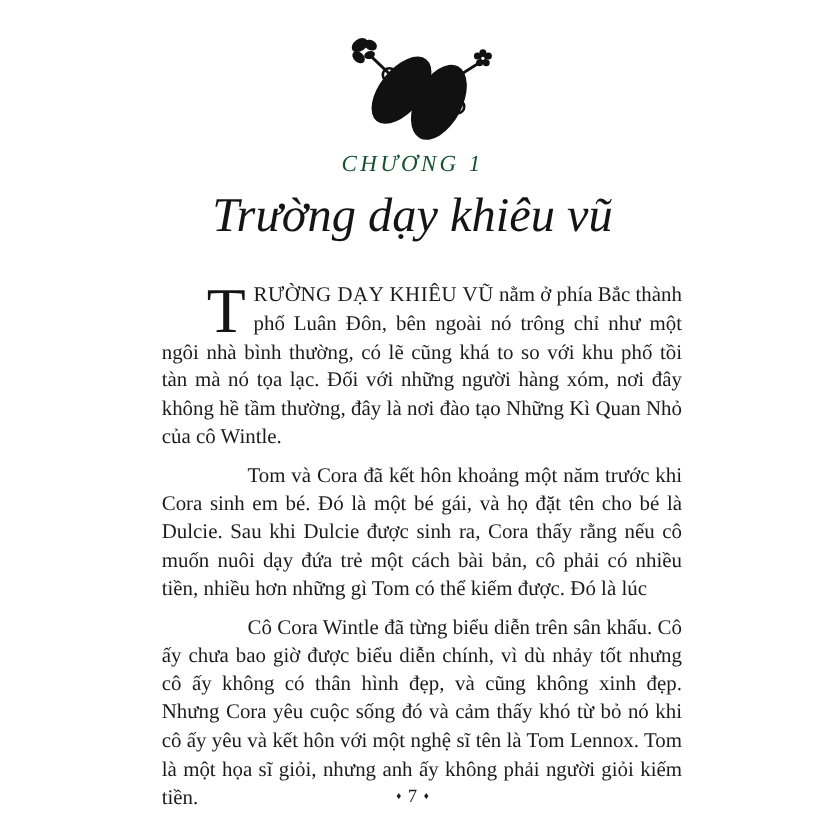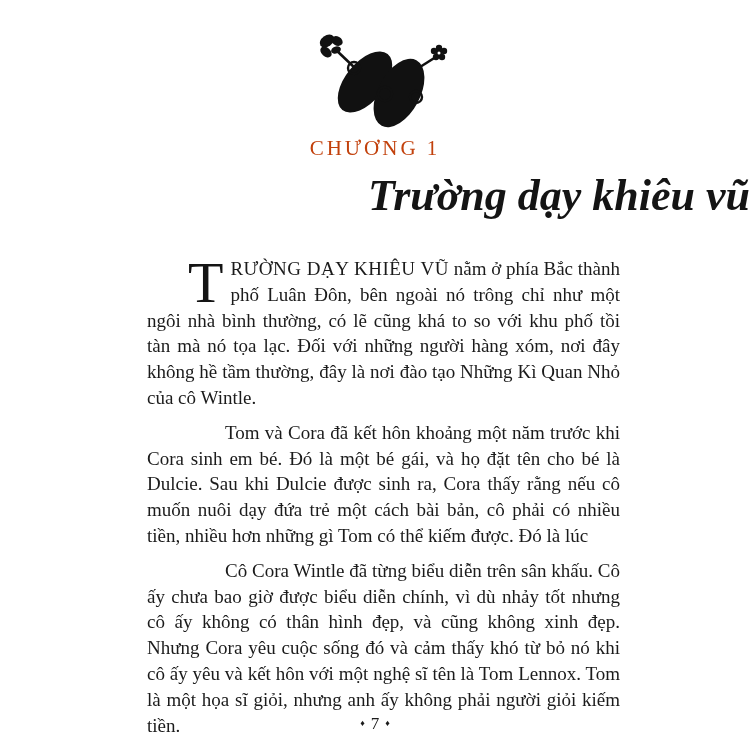--- a/index.html
+++ b/index.html
@@ -25,31 +25,32 @@
     height: 112px;
   }
   .chapter-label {
     position: absolute;
     top: 136px;
     left: 0;
     width: 100%;
     text-align: center;
     font-size: 21px;
     letter-spacing: 3px;
-    color: #c2410c;
+    color: #14532d;
+    font-style: italic;
   }
   .chapter-title {
     position: absolute;
     top: 170px;
     left: 0;
     width: 100%;
-    text-align: right;
+    text-align: center;
     font-size: 44px;
     font-style: italic;
-    font-weight: bold;
+    font-weight: normal;
     letter-spacing: 0px;
     color: #141414;
   }
   .body-text {
     position: absolute;
     top: 256px;
     left: 147px;
     width: 473px;
     font-size: 19px;
     line-height: 25.8px;

